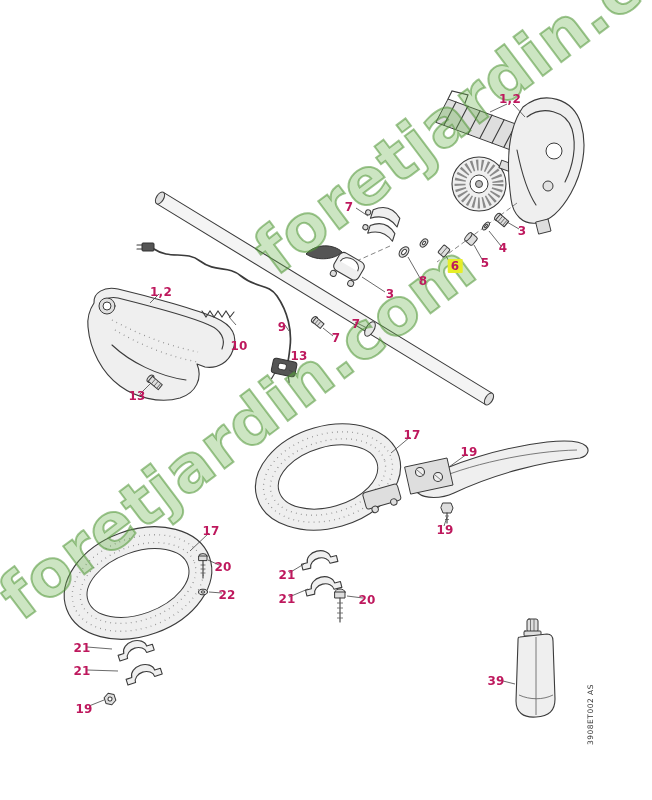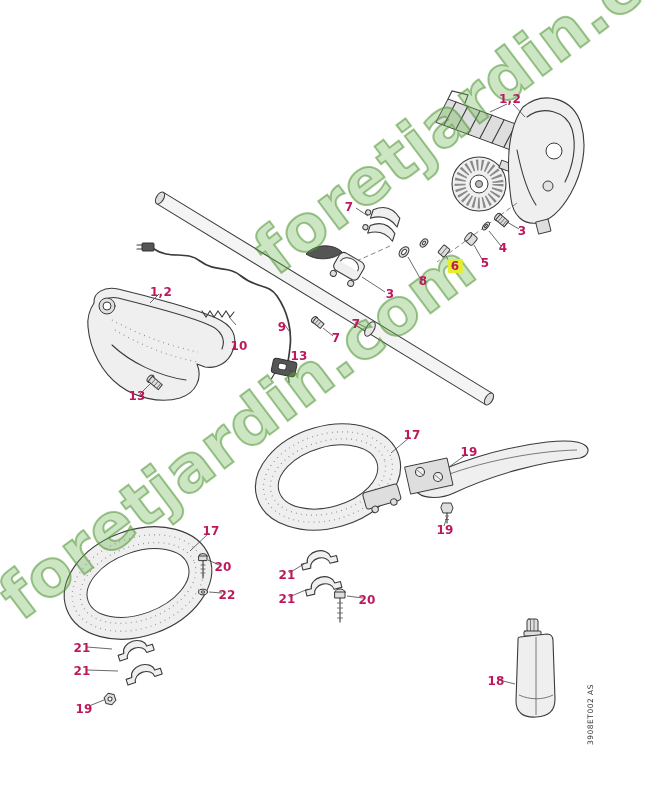--- a/index.html
+++ b/index.html
@@ -287,17 +287,17 @@
   <span class="lbl" style="left:445px;top:530px">19</span>
   <span class="lbl" style="left:211px;top:531px">17</span>
   <span class="lbl" style="left:223px;top:567px">20</span>
   <span class="lbl" style="left:227px;top:595px">22</span>
   <span class="lbl" style="left:287px;top:575px">21</span>
   <span class="lbl" style="left:287px;top:599px">21</span>
   <span class="lbl" style="left:367px;top:600px">20</span>
   <span class="lbl" style="left:82px;top:648px">21</span>
   <span class="lbl" style="left:82px;top:671px">21</span>
   <span class="lbl" style="left:84px;top:709px">19</span>
-  <span class="lbl" style="left:496px;top:681px">18</span>
+  <span class="lbl" style="left:496px;top:681px">39</span>
 
   <span class="side-code">3908ET002 AS</span>
 
 </div>
 
 </body></html>

